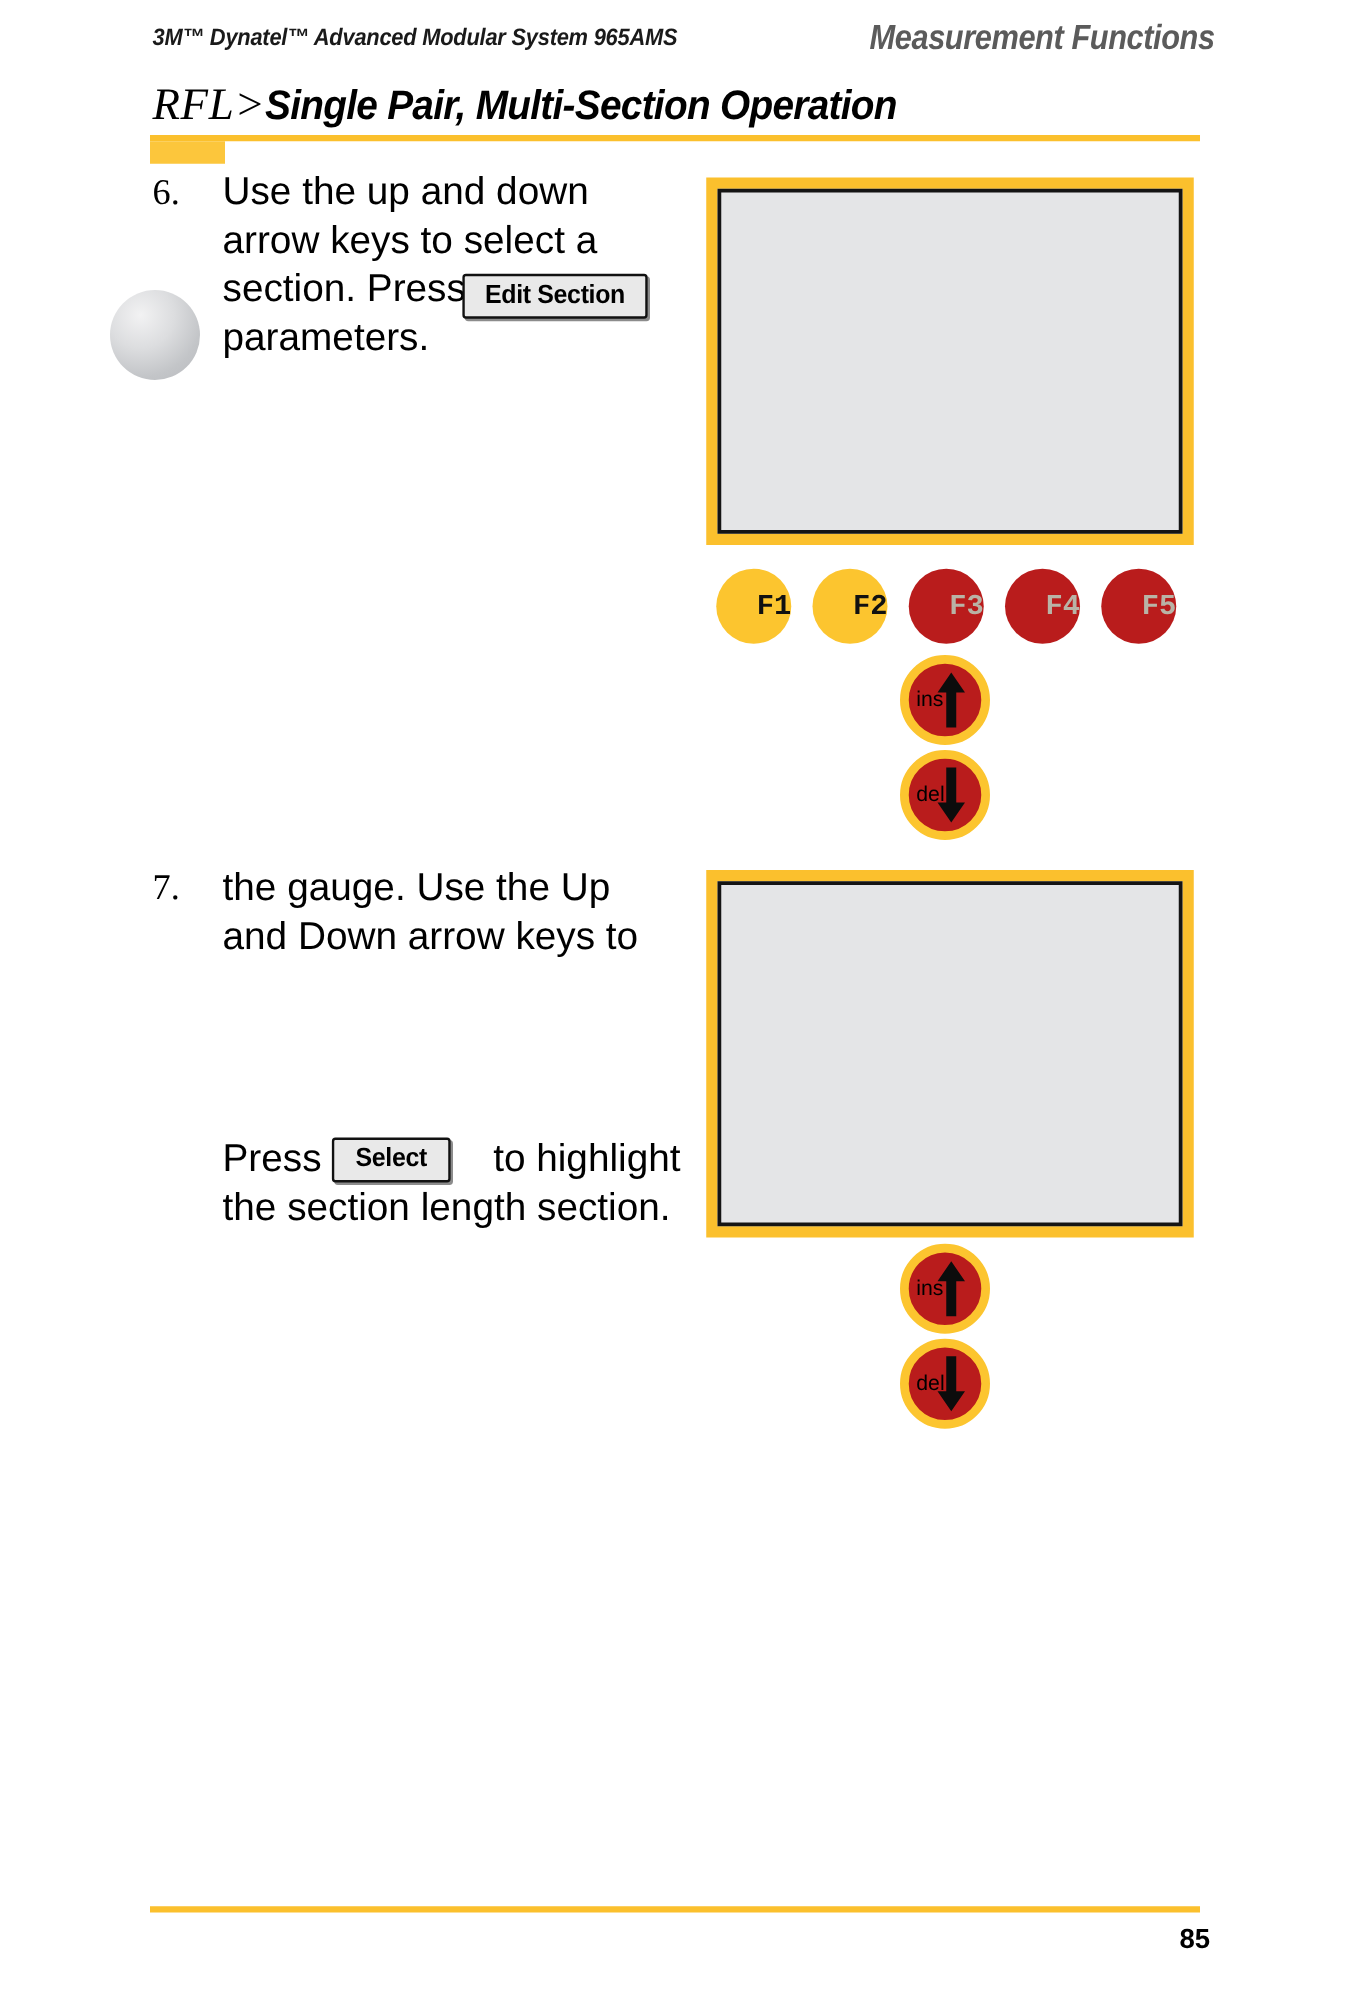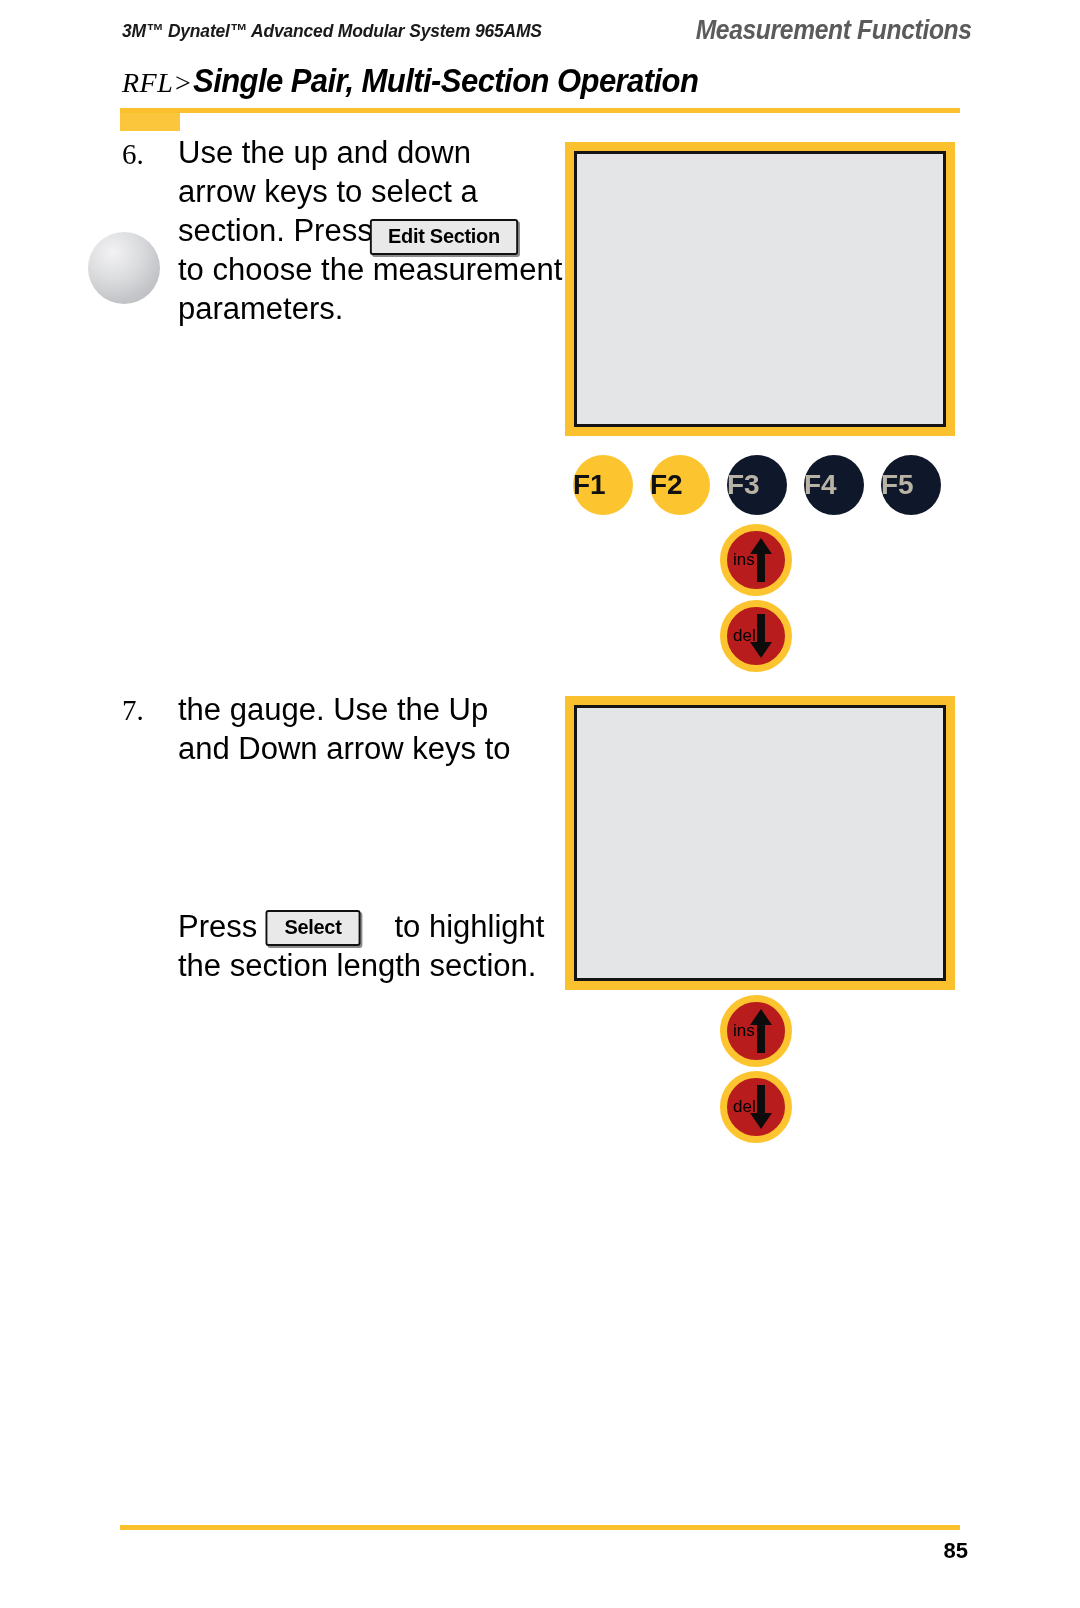--- a/index.html
+++ b/index.html
@@ -49,21 +49,21 @@
   .title {
     position: absolute;
     left: 122px;
     top: 62px;
     white-space: nowrap;
     color: #000;
   }
   .title .pre {
     font-family: "Liberation Serif", serif;
     font-style: italic;
-    font-size: 28px;
+    font-size: 36px;
     letter-spacing: 0.5px;
   }
   .title .main {
     font-family: "Liberation Sans", sans-serif;
     font-style: italic;
     font-weight: bold;
     font-size: 33px;
     letter-spacing: -0.6px;
     display: inline-block;
     transform: scaleX(0.94);
@@ -145,29 +145,29 @@
     border: 3px solid #141414;
     box-sizing: border-box;
   }
 
   
   .fkey {
     position: absolute;
     width: 60px;
     height: 60px;
     border-radius: 50%;
-    font-family: Liberation Sans, sans-serif;
-    font-weight: bold;
-    font-size: 28px;
+    font-family: Liberation Mono, monospace;
+    font-weight: bold;
+    font-size: 23px;
     display: flex;
     align-items: center;
-    justify-content: flex-start;
+    justify-content: flex-end;
   }
   .fkey.active { background: #fcc52f; color: #111; }
-  .fkey.dim    { background: #0f172a; color: #b9b3a6; }
+  .fkey.dim    { background: #b91c1c; color: #b9b3a6; }
 
   
   .roundkey {
     position: absolute;
     width: 72px;
     height: 72px;
     border-radius: 50%;
     background: #b91c1c;
     border: 7px solid #fcc52f;
     box-sizing: border-box;
@@ -227,21 +227,20 @@
 
 <div class="rule-top"></div>
 <div class="tab-block"></div>
 
 <div class="step-num" style="left:122px; top:138px;">6.</div>
 
 <div class="step" style="left:178px; top:133px; width:420px;">
   <div>Use the up and down</div>
   <div>arrow keys to select a</div>
   <div>section. Press</div>
-  <div>to choose the measurement</div>
   <div>parameters.</div>
 </div>
 
 <div class="keycap" style="left:366px; top:219px; width:152px; height:32px;">Edit Section</div>
 
 <div class="sphere" style="left:88px; top:232px; width:72px; height:72px;"></div>
 
 <div class="screen-wrap" style="left:565px; top:142px; width:390px; height:294px;">
   <div class="screen-inner"></div>
 </div>

